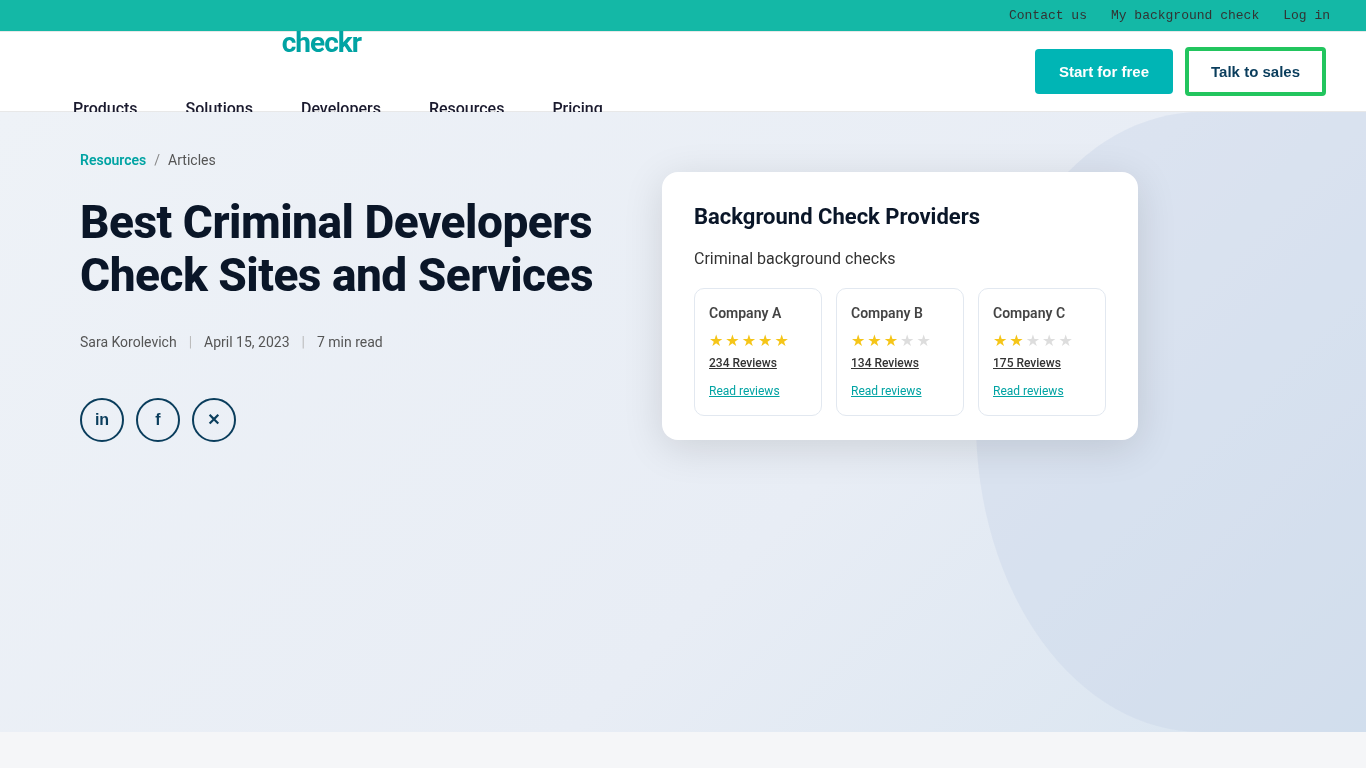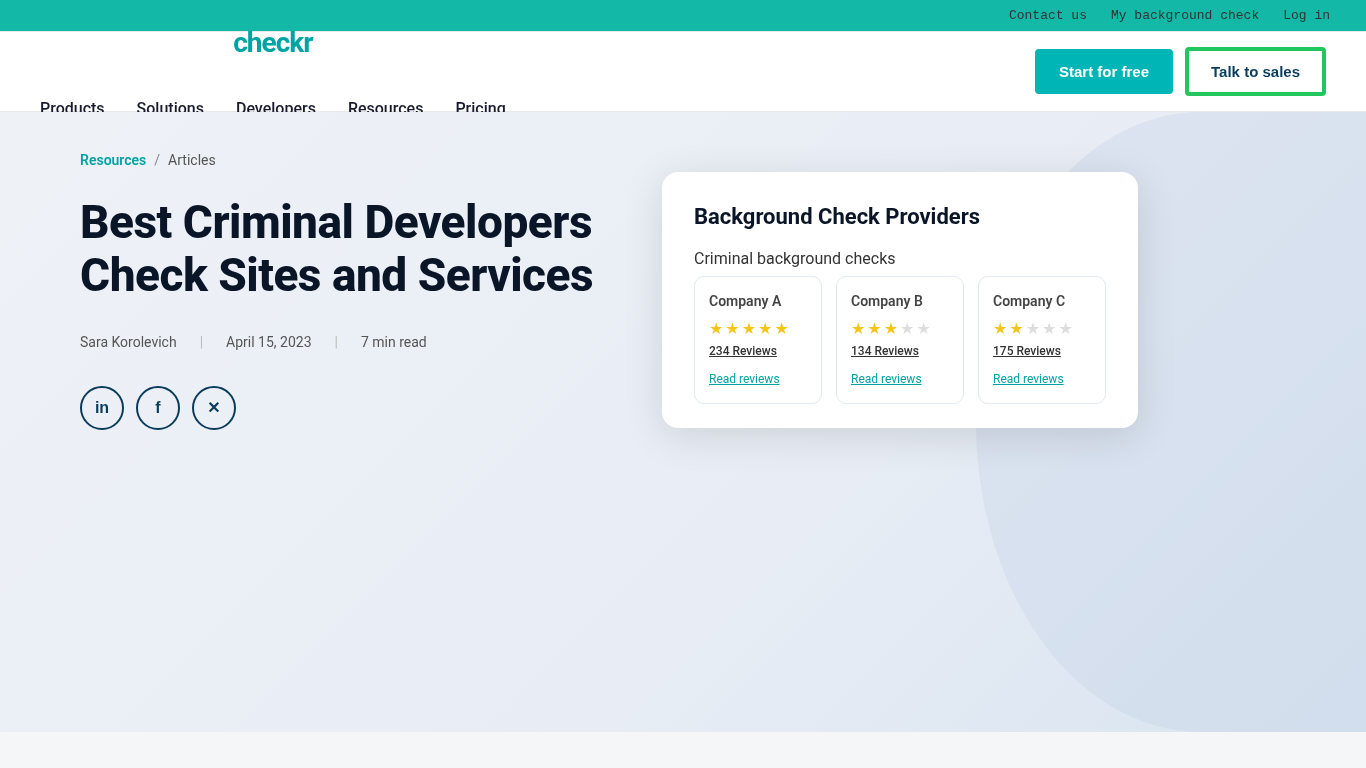--- a/index.html
+++ b/index.html
@@ -47,22 +47,23 @@
       font-size: 28px;
       font-weight: 700;
       color: #00a3a3;
       letter-spacing: -1px;
       cursor: pointer;
       text-decoration: none;
     }
     .nav-links {
       display: flex;
       align-items: flex-start;
-      gap: 32px;
+      gap: 48px;
       list-style: none;
+      margin-left: 33px;
     }
     .nav-links li a {
       text-decoration: none;
       color: #1a1a2e;
       font-size: 16px;
       font-weight: 500;
       cursor: pointer;
     }
     .nav-right {
       display: flex;
@@ -141,24 +142,24 @@
       font-size: 46px;
       font-weight: 800;
       color: #0a1628;
       line-height: 1.15;
       margin-bottom: 32px;
       letter-spacing: -0.5px;
     }
     .article-meta {
       display: flex;
       align-items: flex-start;
-      gap: 23px;
+      gap: 12px;
       font-size: 14px;
       color: #555;
-      margin-bottom: 36px;
+      margin-bottom: 48px;
     }
     .meta-divider {
       color: #bbb;
     }
     .social-links {
       display: flex;
       align-items: center;
       gap: 12px;
       margin-top: 8px;
     }
@@ -196,21 +197,21 @@
     }
     .provider-card-title {
       font-size: 22px;
       font-weight: 700;
       color: #0a1628;
       margin-bottom: 20px;
     }
     .provider-card-subtitle {
       font-size: 16px;
       color: #333;
-      margin-bottom: 8px;
+      margin-bottom: 20px;
     }
     .company-cards {
       display: flex;
       gap: 14px;
     }
     .company-card {
       flex: 1;
       border: 1px solid #e2e8f0;
       border-radius: 10px;
       padding: 16px 14px;

